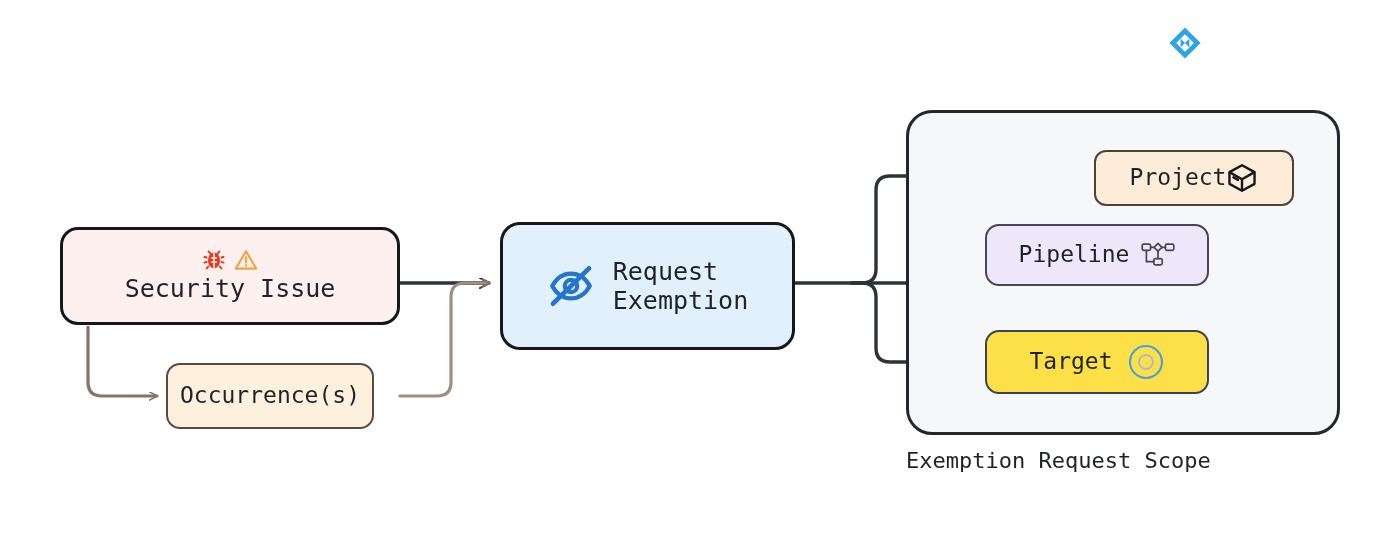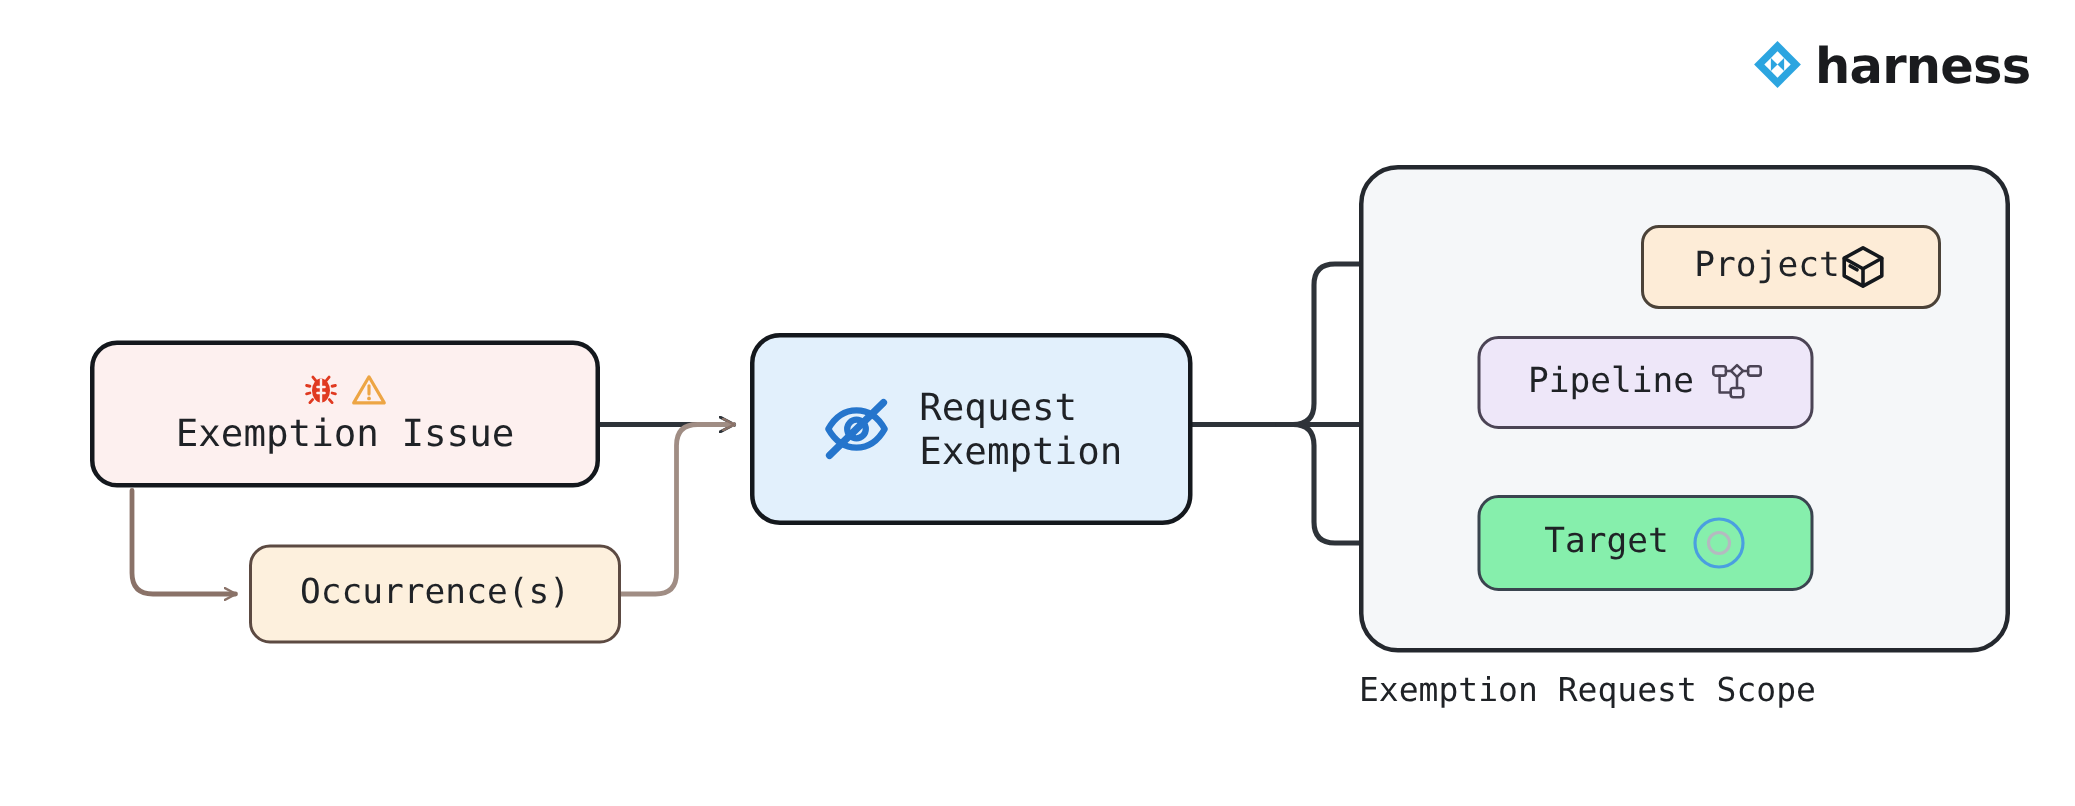--- a/index.html
+++ b/index.html
@@ -62,21 +62,21 @@
     background: #fdf0ef;
     border: 3px solid #14181d;
     border-radius: 18px;
     flex-direction: column;
     gap: 2px;
     font-size: 25px;
   }
   #node-security-issue .emoji-row { font-size: 26px; line-height: 1; display: flex; gap: 8px; }
 
   #node-occurrences {
-    left: 166px; top: 363px; width: 248px; height: 66px;
+    left: 166px; top: 363px; width: 208px; height: 66px;
     background: #fdf0dd;
     border: 2.5px solid #5c4a42;
     font-size: 23px;
   }
 
   #node-request-exemption {
     left: 500px; top: 222px; width: 295px; height: 128px;
     background: #e2f0fc;
     border: 3px solid #14181d;
     border-radius: 20px;
@@ -112,21 +112,21 @@
   #node-pipeline {
     left: 985px; top: 224px; width: 224px; height: 62px;
     background: #eee7f9;
     border: 2px solid #4b4455;
     border-radius: 14px;
     gap: 12px;
     font-size: 23px;
   }
   #node-target {
     left: 985px; top: 330px; width: 224px; height: 64px;
-    background: #86efac;
+    background: #fde047;
     border: 2px solid #3a444f;
     border-radius: 14px;
     gap: 14px;
     font-size: 23px;
   }
 
   .icon { display: inline-flex; align-items: center; justify-content: center; }
 </style>
 </head>
 <body>
@@ -134,21 +134,20 @@
 <div id="brand">
   <span class="logo-mark icon">
     <svg width="34" height="34" viewBox="0 0 34 34" aria-hidden="true">
       <path d="M17 1.4 L32.6 17 L17 32.6 L1.4 17 Z" fill="#2CA5E0"></path>
       <path d="M17 8.2 L21.4 12.6 L17 17 L12.6 12.6 Z" fill="#ffffff"></path>
       <path d="M17 17 L21.4 21.4 L17 25.8 L12.6 21.4 Z" fill="#ffffff"></path>
       <path d="M8.2 17 L12.6 12.6 L12.6 21.4 Z" fill="#ffffff"></path>
       <path d="M25.8 17 L21.4 21.4 L21.4 12.6 Z" fill="#ffffff"></path>
     </svg>
   </span>
-  <span class="logo-text">harness</span>
 </div>
 
 <svg id="diagram" viewBox="0 0 1383 537" aria-hidden="true">
   <defs>
     <marker id="ah-dark" viewBox="0 0 12 12" refX="10.5" refY="6" markerWidth="11" markerHeight="11" orient="auto-start-reverse" markerUnits="userSpaceOnUse">
       <path d="M0.5,0.5 L11,6 L0.5,11.5" fill="none" stroke="#2e3339" stroke-width="2.2" stroke-linecap="round" stroke-linejoin="round"></path>
     </marker>
     <marker id="ah-brown" viewBox="0 0 12 12" refX="10.5" refY="6" markerWidth="9" markerHeight="9" orient="auto-start-reverse" markerUnits="userSpaceOnUse">
       <path d="M0.5,0.5 L11,6 L0.5,11.5" fill="none" stroke="#8a7268" stroke-width="2.2" stroke-linecap="round" stroke-linejoin="round"></path>
     </marker>
@@ -197,21 +196,21 @@
       </svg>
     </span>
     <span class="icon">
       <svg width="24" height="24" viewBox="0 0 24 24" aria-hidden="true">
         <path d="M12 3.2 L22.2 20.6 L1.8 20.6 Z" fill="none" stroke="#eda544" stroke-width="2.1" stroke-linejoin="round"></path>
         <path d="M12 9.2 L12 14.6" stroke="#eda544" stroke-width="2.1" stroke-linecap="round"></path>
         <circle cx="12" cy="17.6" r="1.25" fill="#eda544"></circle>
       </svg>
     </span>
   </span>
-  <span class="label">Exemption Issue</span>
+  <span class="label">Security Issue</span>
 </div>
 
 <div class="node" id="node-occurrences">
   <span class="label">Occurrence(s)</span>
 </div>
 
 <div class="node" id="node-request-exemption">
   <span class="icon">
     <svg width="48" height="48" viewBox="0 0 24 24" aria-hidden="true">
       <g fill="none" stroke="#2575cc" stroke-width="2.1" stroke-linecap="round" stroke-linejoin="round">

